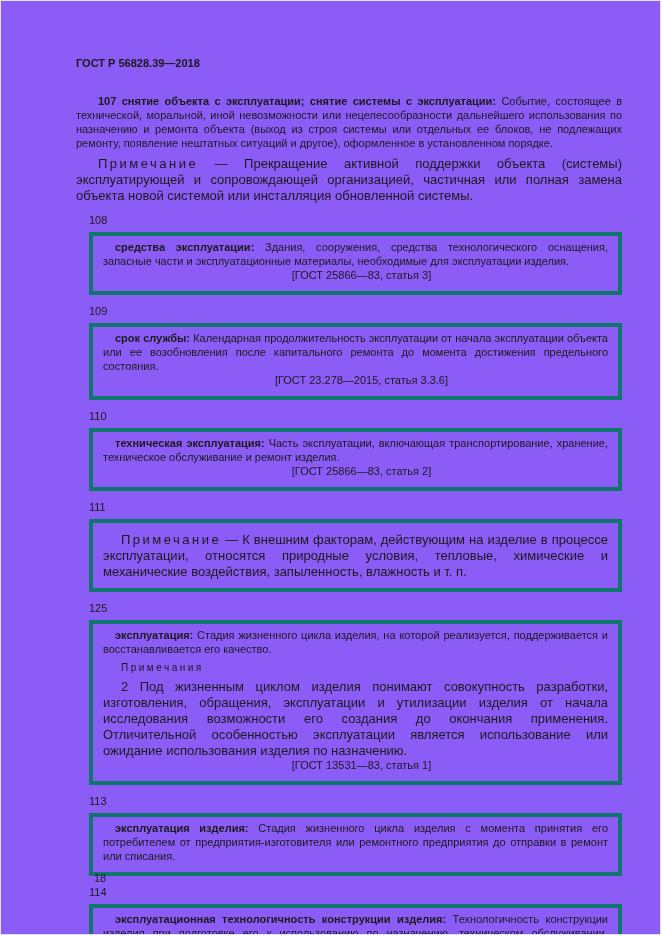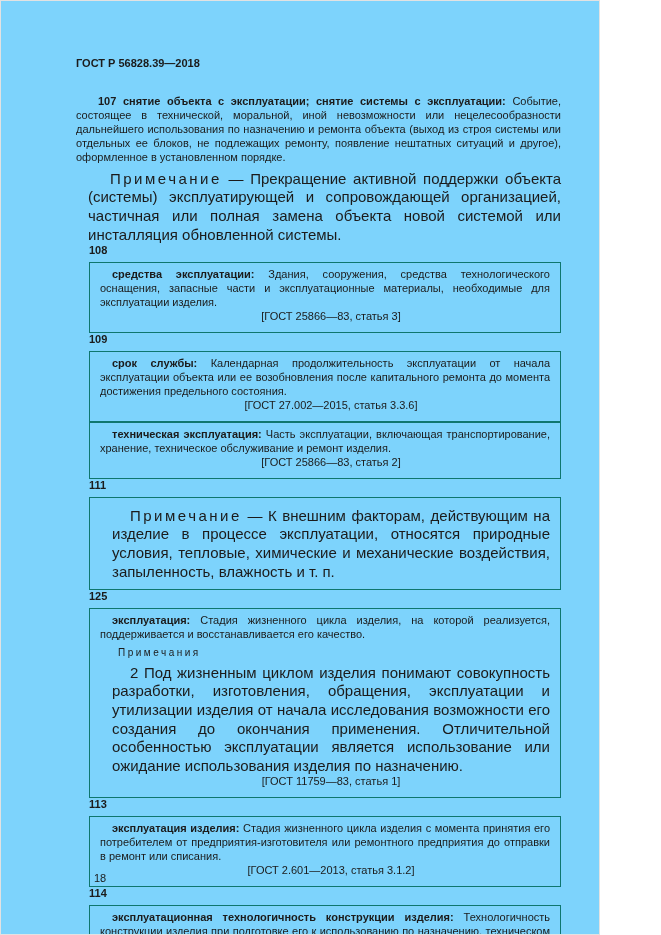--- a/index.html
+++ b/index.html
@@ -1,21 +1,21 @@
 <!DOCTYPE html>
 <html><head>
 <meta charset="utf-8">
 <style>
   * { margin: 0; padding: 0; box-sizing: border-box; }
   html, body { background: #ffffff; }
   .page {
     position: relative;
-    width: 600px;
+    width: 661px;
     height: 935px;
-    background: #7dd3fc;
+    background: #8b5cf6;
     border: 1px solid #e2e2e2;
     font-family: "Liberation Sans", sans-serif;
     font-size: 11px;
     line-height: 1.27;
     color: #1b1b1b;
     overflow: hidden;
   }
   .content {
     position: absolute;
     left: 75px;
@@ -25,41 +25,40 @@
   .doc-header {
     font-weight: bold;
     font-size: 11px;
     margin-bottom: 24px;
   }
   .para {
     text-align: justify;
     text-indent: 22px;
   }
   .note {
-    font-size: 15px;
+    font-size: 13px;
     line-height: 1.24;
     text-align: justify;
     text-indent: 22px;
     margin-top: 5px;
-    margin-left: 12px;
   }
   .note-label { letter-spacing: 2.5px; }
   .notes-label {
     font-size: 10px;
     letter-spacing: 2.5px;
     margin-top: 5px;
     text-indent: 18px;
   }
   .entry-number {
     margin-left: 13px;
+    margin-top: 10px;
     margin-bottom: 4px;
-    font-weight: bold;
   }
   .box {
-    border: 1px solid #0f766e;
+    border: 4px solid #0f766e;
     margin-left: 13px;
     padding: 5px 10px 8px 10px;
   }
   .box .para { text-indent: 12px; }
   .box .note { text-indent: 18px; margin-top: 4px; }
   .box .source {
     text-indent: 12px;
     margin-top: 0;
     text-align: center;
   }
@@ -95,23 +94,24 @@
       </p>
       <p class="source">[ГОСТ 25866—83, статья 3]</p>
     </div>
 
     <div class="entry-number">109</div>
     <div class="box">
       <p class="para">
         <b>срок службы:</b>
         <span>Календарная продолжительность эксплуатации от начала эксплуатации объекта или ее возобновления после капитального ремонта до момента достижения предельного состояния.</span>
       </p>
-      <p class="source">[ГОСТ 27.002—2015, статья 3.3.6]</p>
+      <p class="source">[ГОСТ 23.278—2015, статья 3.3.6]</p>
     </div>
 
+    <div class="entry-number">110</div>
     <div class="box">
       <p class="para">
         <b>техническая эксплуатация:</b>
         <span>Часть эксплуатации, включающая транспортирование, хранение, техническое обслуживание и ремонт изделия.</span>
       </p>
       <p class="source">[ГОСТ 25866—83, статья 2]</p>
     </div>
 
     <div class="entry-number">111</div>
     <div class="box">
@@ -122,30 +122,29 @@
     </div>
 
     <div class="entry-number">125</div>
     <div class="box">
       <p class="para">
         <b>эксплуатация:</b>
         <span>Стадия жизненного цикла изделия, на которой реализуется, поддерживается и восстанавливается его качество.</span>
       </p>
       <p class="notes-label">Примечания</p>
       <p class="note">2 Под жизненным циклом изделия понимают совокупность разработки, изготовления, обращения, эксплуатации и утилизации изделия от начала исследования возможности его создания до окончания применения. Отличительной особенностью эксплуатации является использование или ожидание использования изделия по назначению.</p>
-      <p class="source">[ГОСТ 11759—83, статья 1]</p>
+      <p class="source">[ГОСТ 13531—83, статья 1]</p>
     </div>
 
     <div class="entry-number">113</div>
     <div class="box">
       <p class="para">
         <b>эксплуатация изделия:</b>
         <span>Стадия жизненного цикла изделия с момента принятия его потребителем от предприятия-изготовителя или ремонтного предприятия до отправки в ремонт или списания.</span>
       </p>
-      <p class="source">[ГОСТ 2.601—2013, статья 3.1.2]</p>
     </div>
 
     <div class="entry-number">114</div>
     <div class="box">
       <p class="para">
         <b>эксплуатационная технологичность конструкции изделия:</b>
         <span>Технологичность конструкции изделия при подготовке его к использованию по назначению, техническом обслуживании, текущем ремонте и утилизации.</span>
       </p>
 
     </div>

